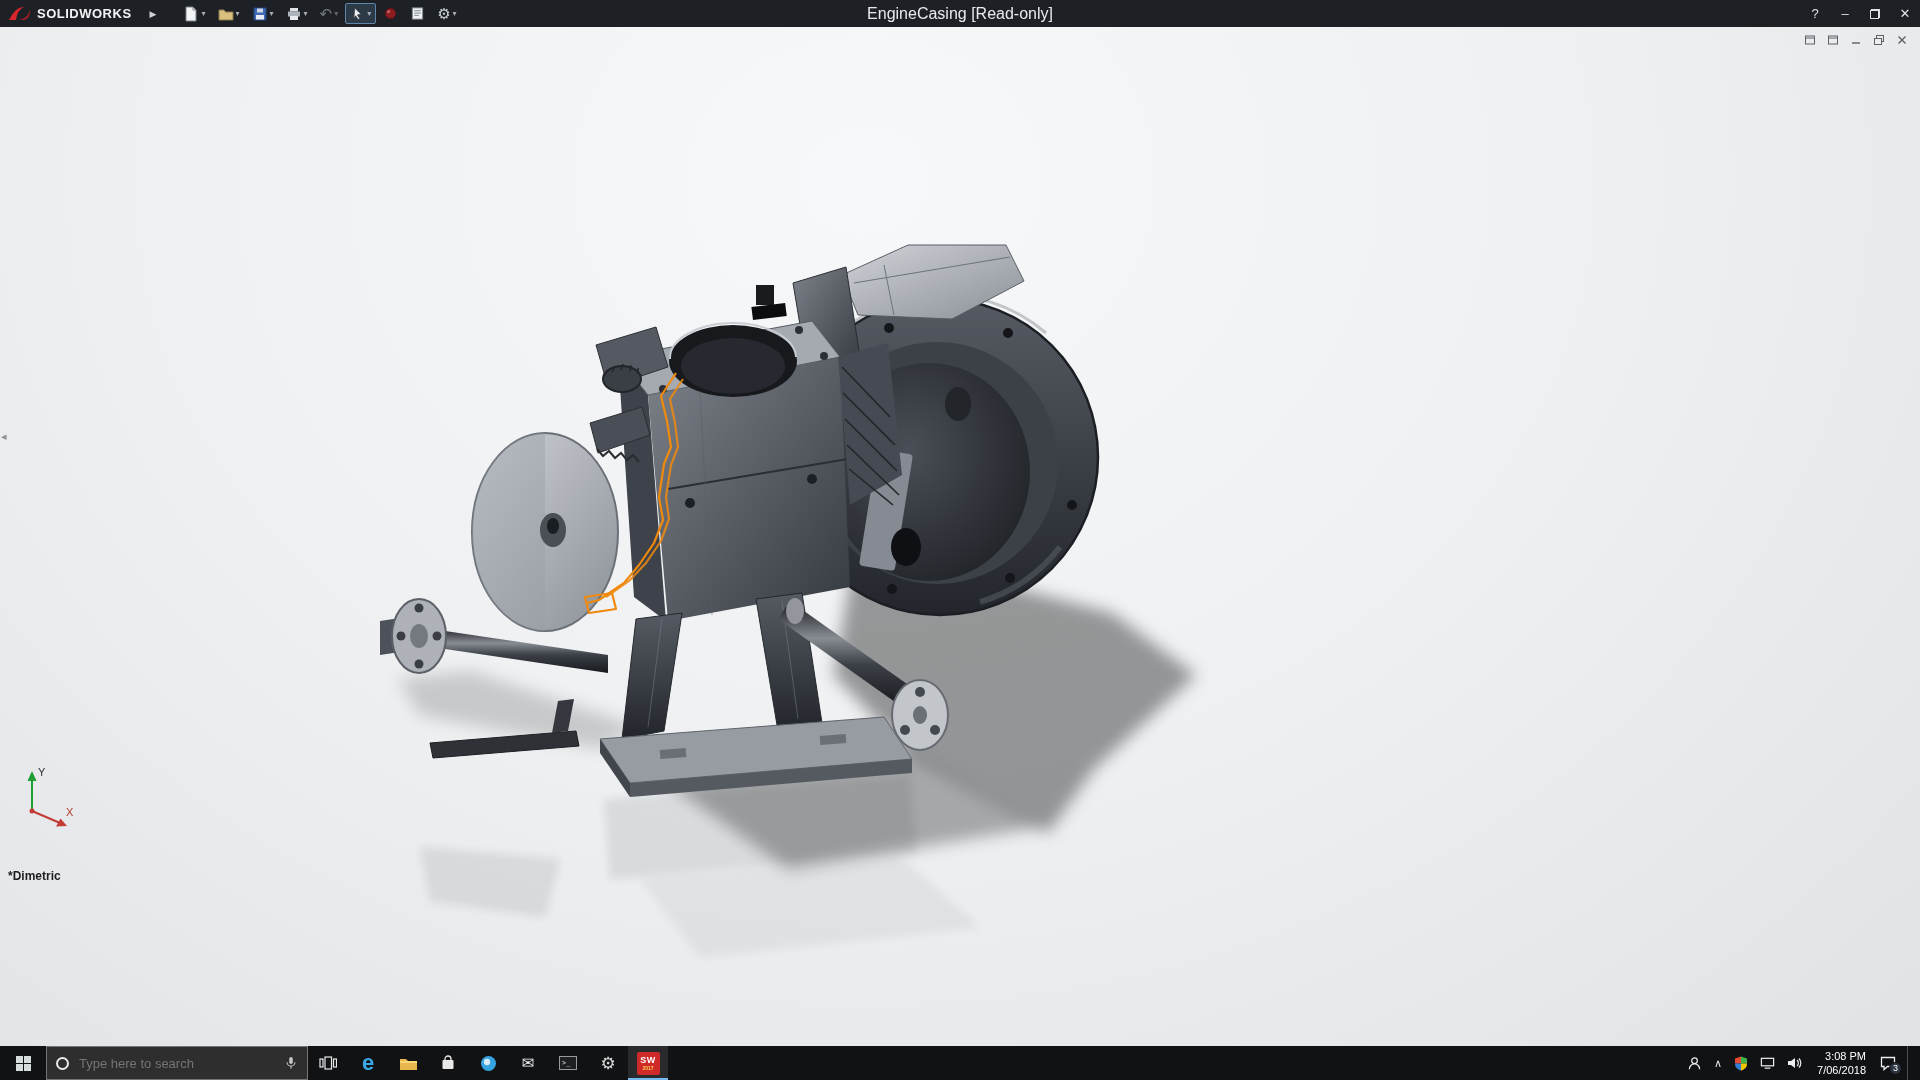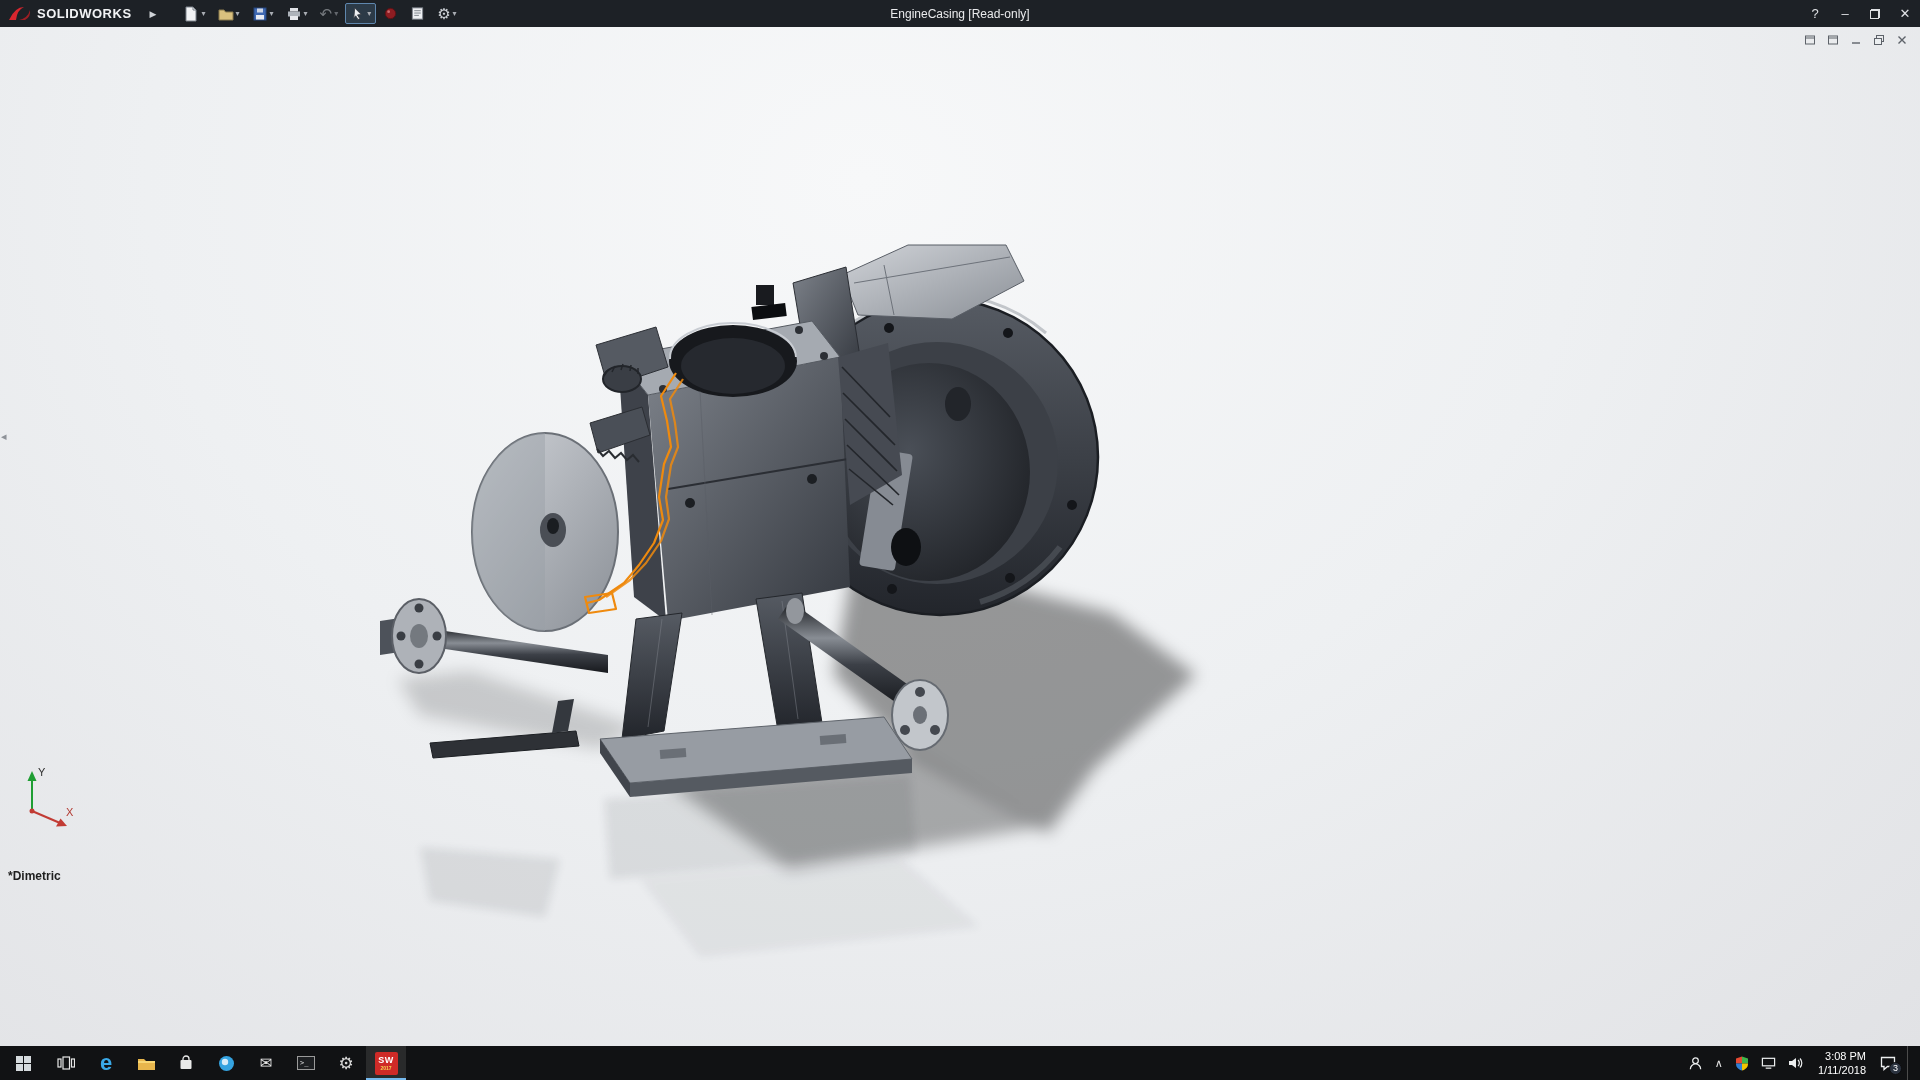--- a/index.html
+++ b/index.html
@@ -19,21 +19,21 @@
   }
   .logo { display:flex; align-items:center; gap:5px; padding:0 10px 0 8px; }
   .logo-text { font-weight:bold; font-size:13px; letter-spacing:.5px; color:#f2f3f5; }
   .flyout-btn { background:none; border:none; color:#cfd3d8; font-size:9px; padding:0 8px; height:100%; }
   .toolbar { display:flex; align-items:center; gap:2px; padding-left:14px; }
   .tb-btn { display:flex; align-items:center; gap:2px; padding:2px 4px; background:none; border:1px solid transparent; border-radius:2px; }
   .tb-btn.active-tool { border-color:#5f87ae; background:#2c3a47; }
   .tb-btn.disabled { opacity:.5; }
   .dd { color:#a9adb3; font-size:8px; line-height:1; }
   .glyph { font-size:15px; line-height:1; color:#ccd0d5; }
-  .win-title { position:absolute; left:50%; transform:translateX(-50%); font-size:12px; white-space:nowrap; }
+  .win-title { position:absolute; left:50%; transform:translateX(-50%); font-size:16px; white-space:nowrap; }
   .win-controls { margin-left:auto; display:flex; height:100%; }
   .wc-btn { width:30px; height:100%; display:flex; align-items:center; justify-content:center;
             background:none; border:none; color:#dfe1e4; font-size:13px; padding:0; }
   .restore-glyph { position:relative; width:10px; height:10px; display:inline-block; }
   .restore-glyph::before { content:""; position:absolute; top:0; right:0; width:7px; height:7px; border:1px solid currentColor; }
   .restore-glyph::after  { content:""; position:absolute; bottom:0; left:0; width:7px; height:7px; border:1px solid currentColor; background:var(--titlebar-bg,#1d2126); }
 
   
   .viewport {
     flex:1; position:relative; overflow:hidden;
@@ -370,20 +370,31 @@
 <div class="taskbar">
   <button class="start-btn">
     <span class="win-logo">
         <span></span>
         <span></span>
         <span></span>
         <span></span>
       </span>
   </button>
 
+  <div class="search-box">
+    <span class="cortana-ring"></span>
+    <input class="search-input" type="text" placeholder="Type here to search" style="">
+    <button class="mic-btn">
+      <svg width="14" height="16" viewBox="0 0 16 16">
+        <rect x="6" y="1" width="4" height="8" rx="2" fill="#c9c9c9"></rect>
+        <path d="M3.5 7a4.5 4.5 0 0 0 9 0" fill="none" stroke="#c9c9c9" stroke-width="1.2"></path>
+        <line x1="8" y1="11.5" x2="8" y2="14.5" stroke="#c9c9c9" stroke-width="1.2"></line>
+      </svg>
+    </button>
+  </div>
 
   <button class="tb-app">
     <svg width="18" height="16" viewBox="0 0 18 16">
       <rect x="1" y="4" width="3" height="8" fill="none" stroke="#e8e8e8" stroke-width="1.2"></rect>
       <rect x="6" y="2" width="6.5" height="12" fill="none" stroke="#e8e8e8" stroke-width="1.2"></rect>
       <rect x="14.5" y="4" width="3" height="8" fill="none" stroke="#e8e8e8" stroke-width="1.2"></rect>
     </svg>
   </button>
   <button class="tb-app">
     <span class="edge-e">e</span>
@@ -452,21 +463,21 @@
       </svg>
     </button>
     <button class="tray-btn">
       <svg width="16" height="14" viewBox="0 0 16 14">
         <polygon points="1,5 4,5 8,2 8,12 4,9 1,9" fill="#eceeef"></polygon>
         <path d="M10 4a4 4 0 0 1 0 6M12 2.5a6.5 6.5 0 0 1 0 9" fill="none" stroke="#eceeef" stroke-width="1.2"></path>
       </svg>
     </button>
     <button class="clock">
       <div>3:08 PM</div>
-      <div>1/11/2018</div>
+      <div>7/06/2018</div>
     </button>
     <button class="tray-btn action-center">
       <svg width="16" height="15" viewBox="0 0 16 15">
         <path d="M1.5 1.5h13v9h-7l-3.5 3v-3h-2.5z" fill="none" stroke="#eceeef" stroke-width="1.3"></path>
       </svg>
       <span class="badge">3</span>
     </button>
   </div>
   <button class="show-desktop"></button>
 </div>

